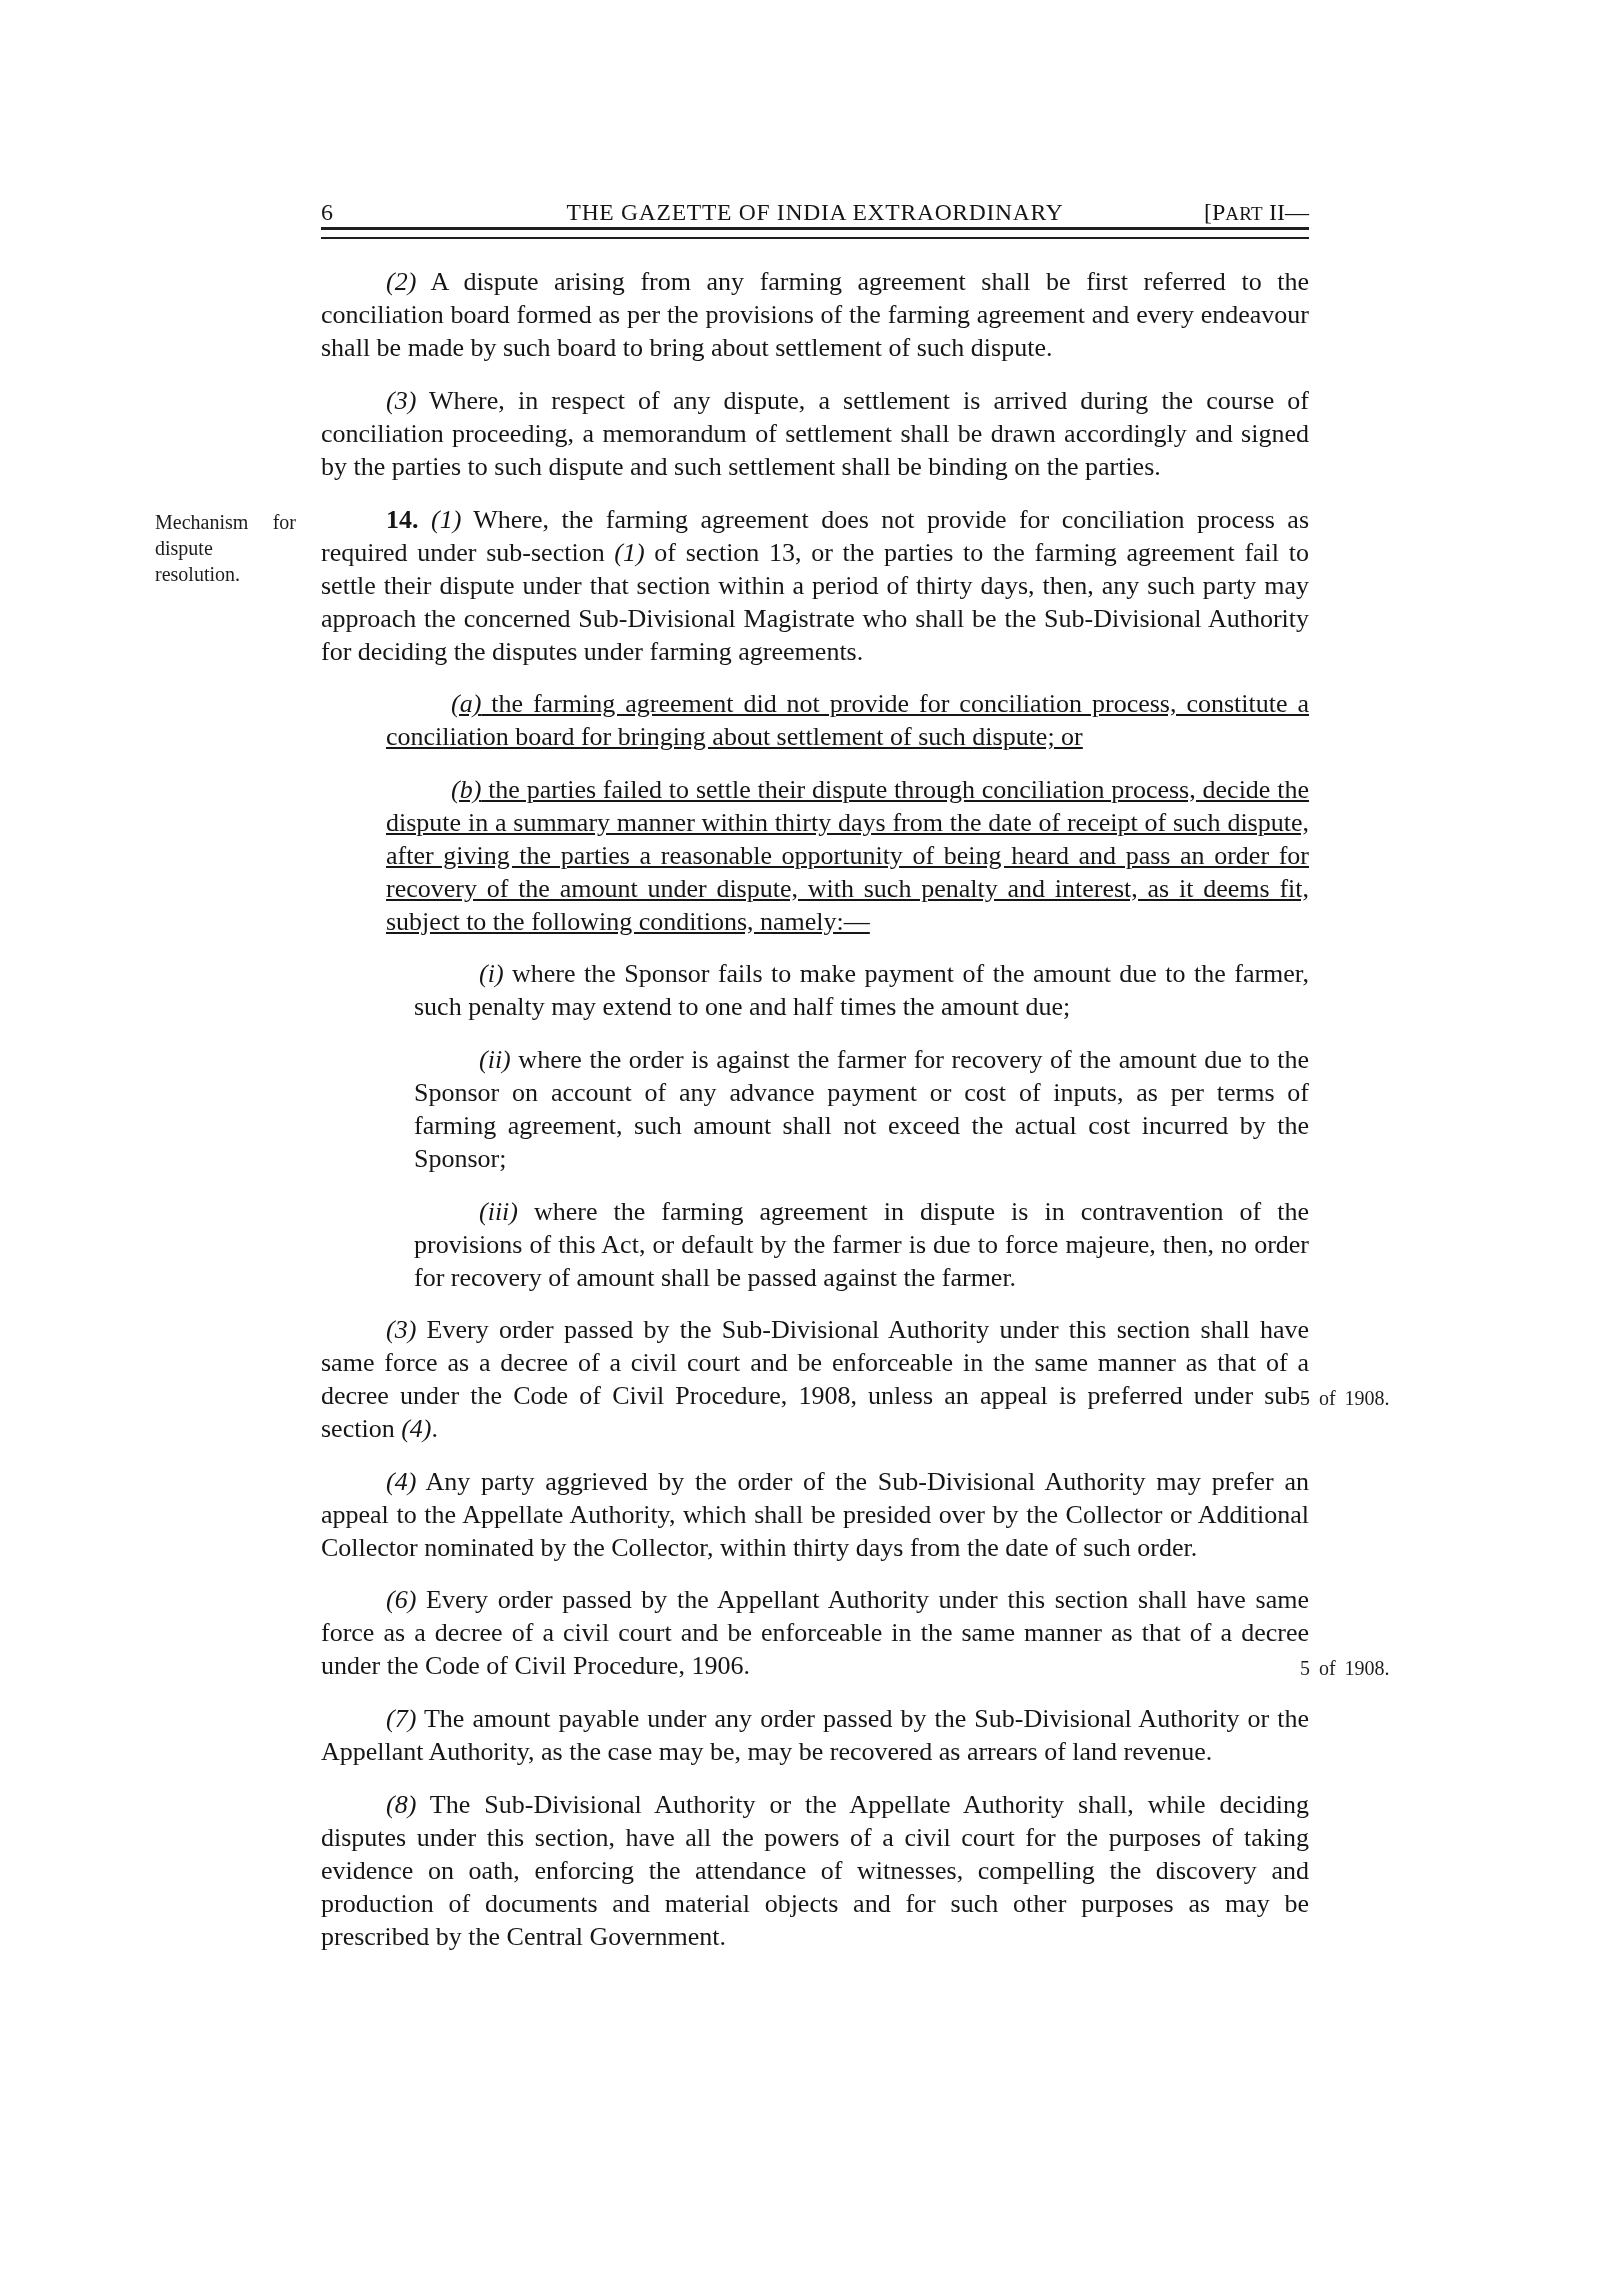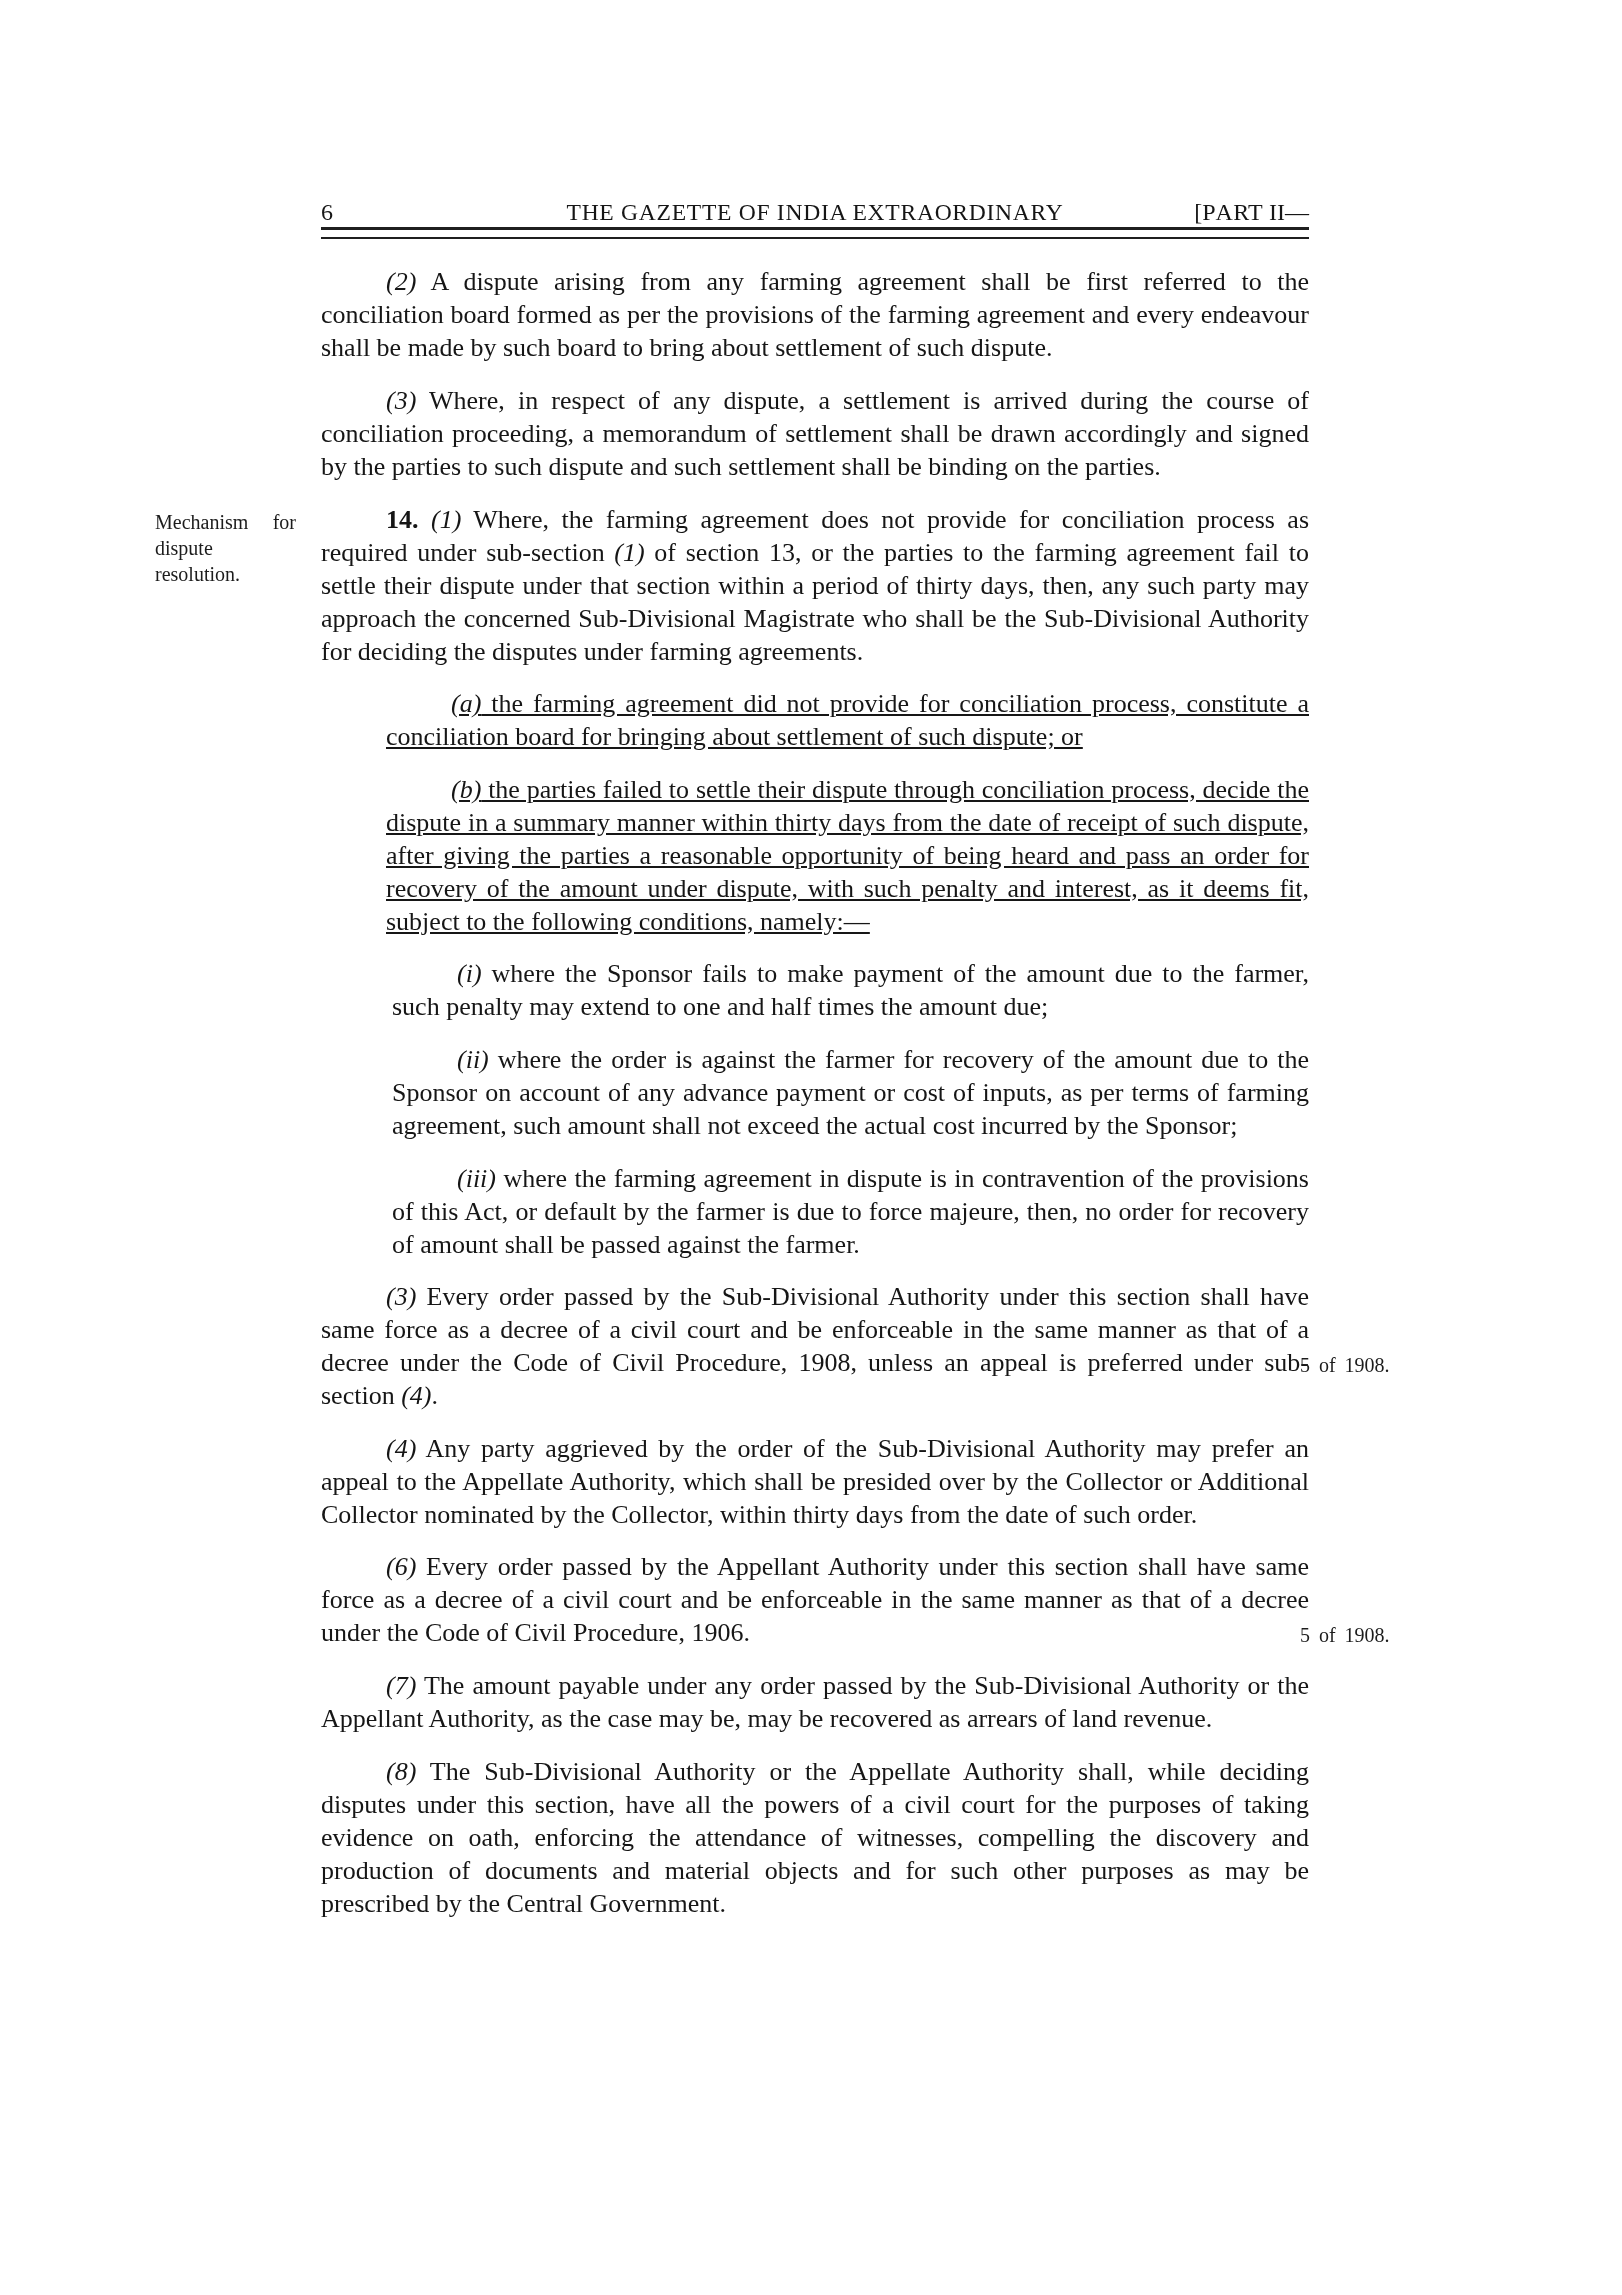--- a/index.html
+++ b/index.html
@@ -37,37 +37,37 @@
     letter-spacing: 0.7px;
     white-space: nowrap;
     text-align: center;
   }
   .part-label {
     justify-self: end;
     font-size: 24px;
     line-height: 29px;
     white-space: nowrap;
   }
-  .part-label .sc { font-size: 24px; letter-spacing: 0.3px; text-align: right; }
+  .part-label .sc { font-size: 19px; letter-spacing: 0.3px; text-align: right; }
   .rules { margin-top: 0; }
   .rule { height: 2.6px; background: #1f1f1f; }
   .rule + .rule { margin-top: 7.2px; }
   .content {
     margin-top: 26px;
     font-size: 26px;
     line-height: 33px;
     text-align: justify;
   }
   .para {
     position: relative;
     margin: 0 0 19.6px 0;
     text-indent: 65px;
   }
   .para.lvl1 { margin-left: 65px; text-decoration: underline; }
-  .para.lvl2 { margin-left: 71px; }
+  .para.lvl2 { margin-left: 93px; }
   .it { font-style: italic; }
   .bd { font-weight: bold; }
   .left-note {
     position: absolute;
     left: -166px;
     top: 6px;
     width: 141px;
     font-size: 20px;
     line-height: 26px;
     text-align: justify;

